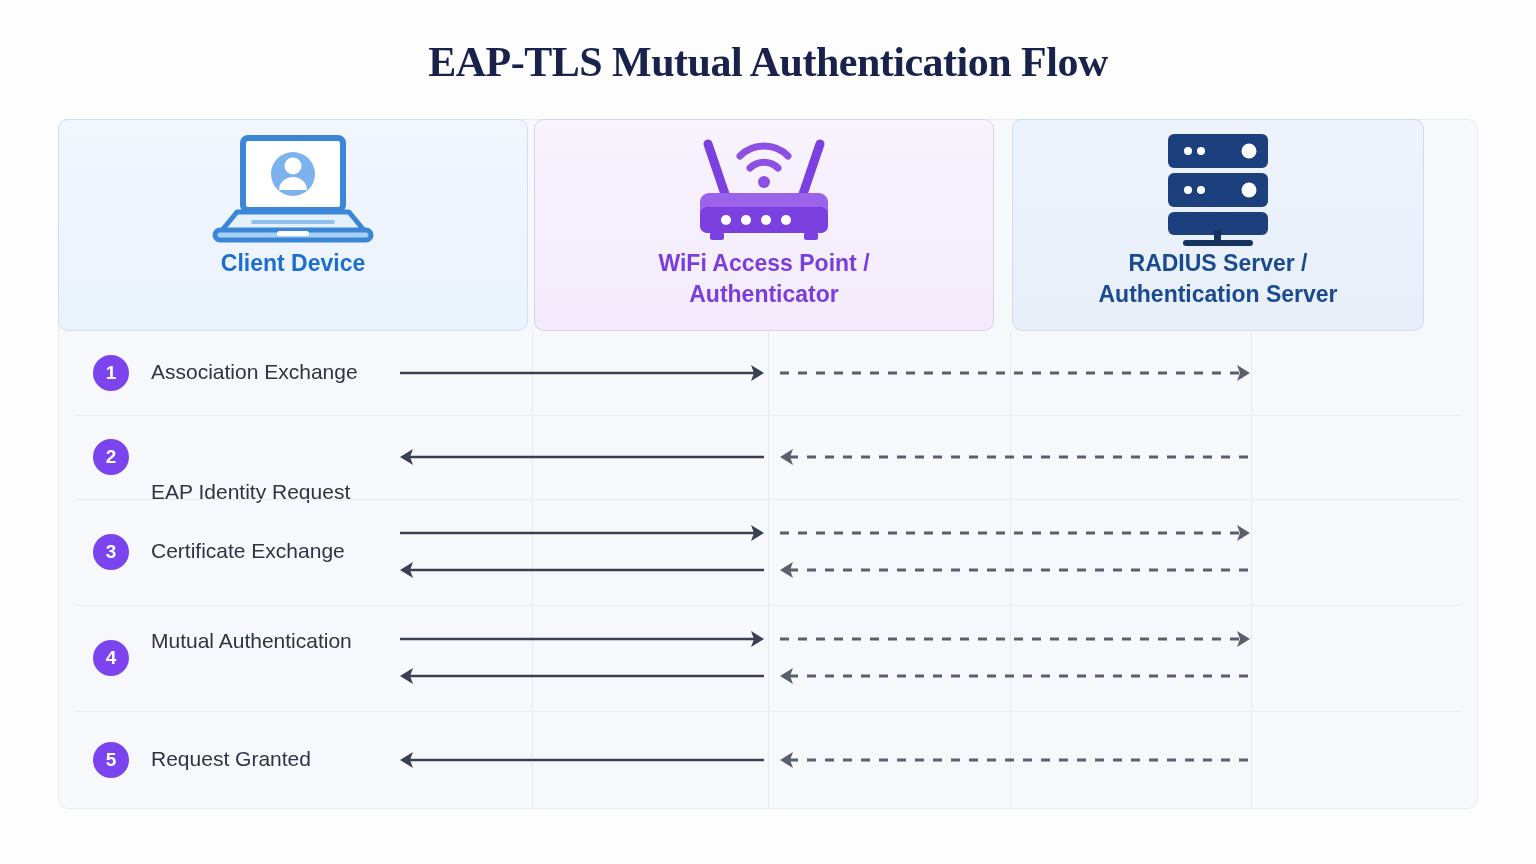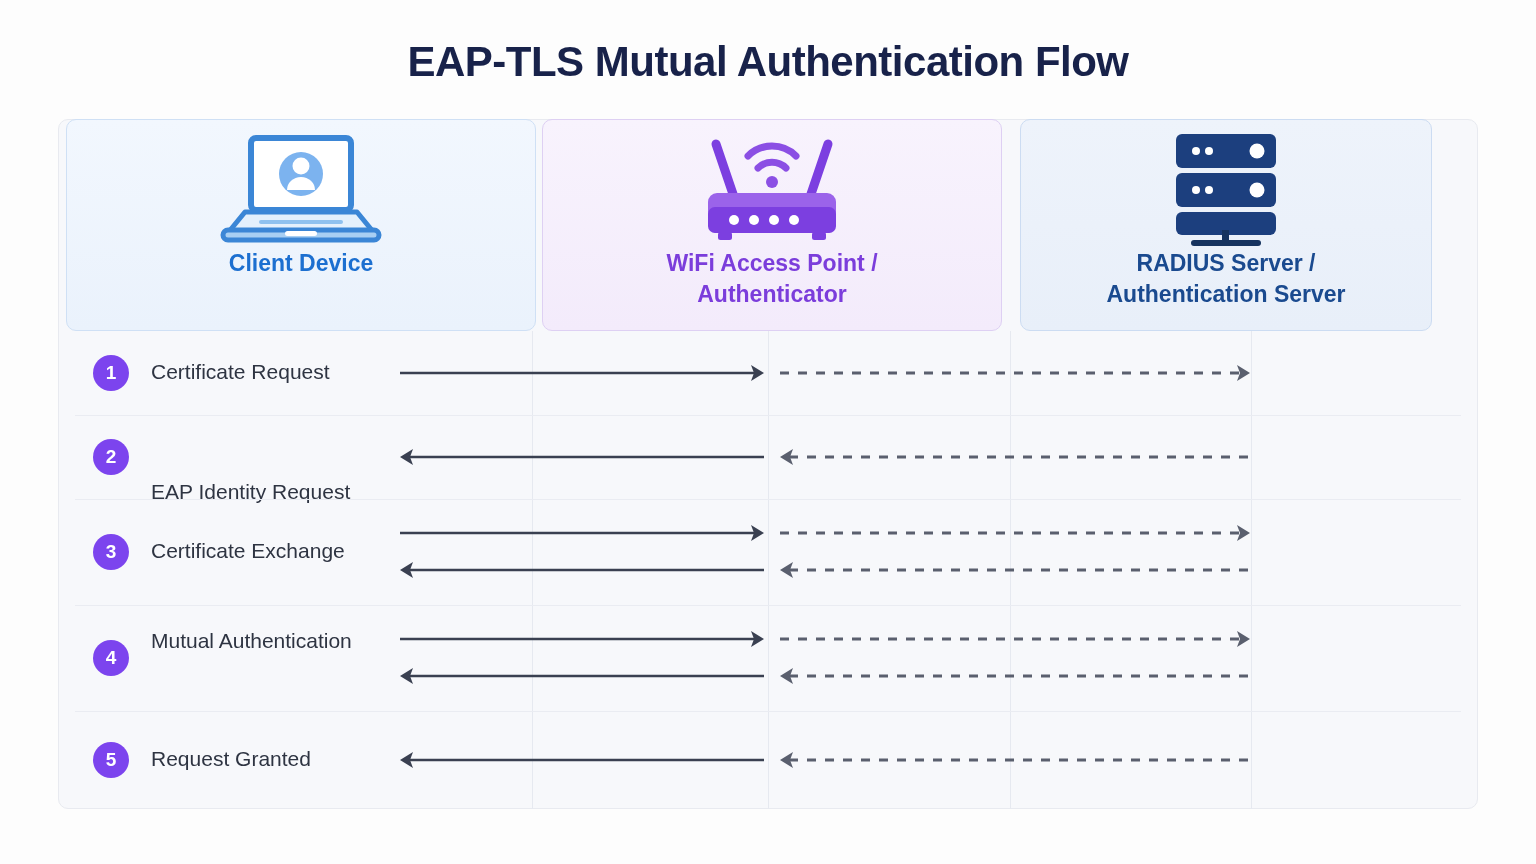--- a/index.html
+++ b/index.html
@@ -19,21 +19,21 @@
   #diagram-title {
     position: absolute;
     top: 38px;
     left: 0;
     width: 1536px;
     text-align: center;
     font-size: 42px;
     font-weight: bold;
     letter-spacing: -0.5px;
     color: #18224a;
-    font-family: Liberation Sans, sans-serif;
+    font-family: Liberation Serif, serif;
   }
 
   
   #flow-panel {
     position: absolute;
     left: 58px;
     top: 119px;
     width: 1420px;
     height: 690px;
     background: #f7f8fb;
@@ -54,21 +54,20 @@
     position: absolute;
     top: 0;
     height: 212px;
     border-radius: 10px;
     border: 1px solid;
     box-sizing: border-box;
     display: flex;
     flex-direction: column;
     align-items: center;
     justify-content: flex-start;
-    margin-left: 8px;
   }
   .actor-card.client {
     left: 0;
     width: 470px;
     background: linear-gradient(180deg,#f2f7fe 0%, #eaf2fc 100%);
     border-color: #cfe0f5;
   }
   .actor-card.ap {
     left: 476px;
     width: 460px;
@@ -237,21 +236,21 @@
 </div>
 
 <div class="col-sep" style="left:532px;"></div>
 <div class="col-sep" style="left:768px;"></div>
 <div class="col-sep" style="left:1010px;"></div>
 <div class="col-sep" style="left:1251px;"></div>
 
 <div id="steps">
     <div class="step-row" style="top: 0px; height: 84px;">
       <div class="step-badge" style="left: 35px; top: 24px;">1</div>
-      <div class="step-label" style="top: 29px;">Certificate Request</div>
+      <div class="step-label" style="top: 29px;">Association Exchange</div>
       <svg class="arrow-svg" width="1420" height="84">
         <line x1="342" x2="697" y1="42" y2="42" stroke="#3a4051" stroke-width="2.6"></line>
         <path d="M706 42 L693 34 L696 42 L693 50 Z" fill="#3a4051"></path>
         <line x1="722" x2="1183" y1="42" y2="42" stroke="#5a5f6e" stroke-width="3" stroke-dasharray="9 9"></line>
         <path d="M1192 42 L1179 34 L1182 42 L1179 50 Z" fill="#5a5f6e"></path>
       </svg>
     </div>
     <div class="step-row" style="top: 84px; height: 84px;">
       <div class="row-divider" style="top: 0px;"></div>
       <div class="step-badge" style="left: 35px; top: 24px;">2</div>

